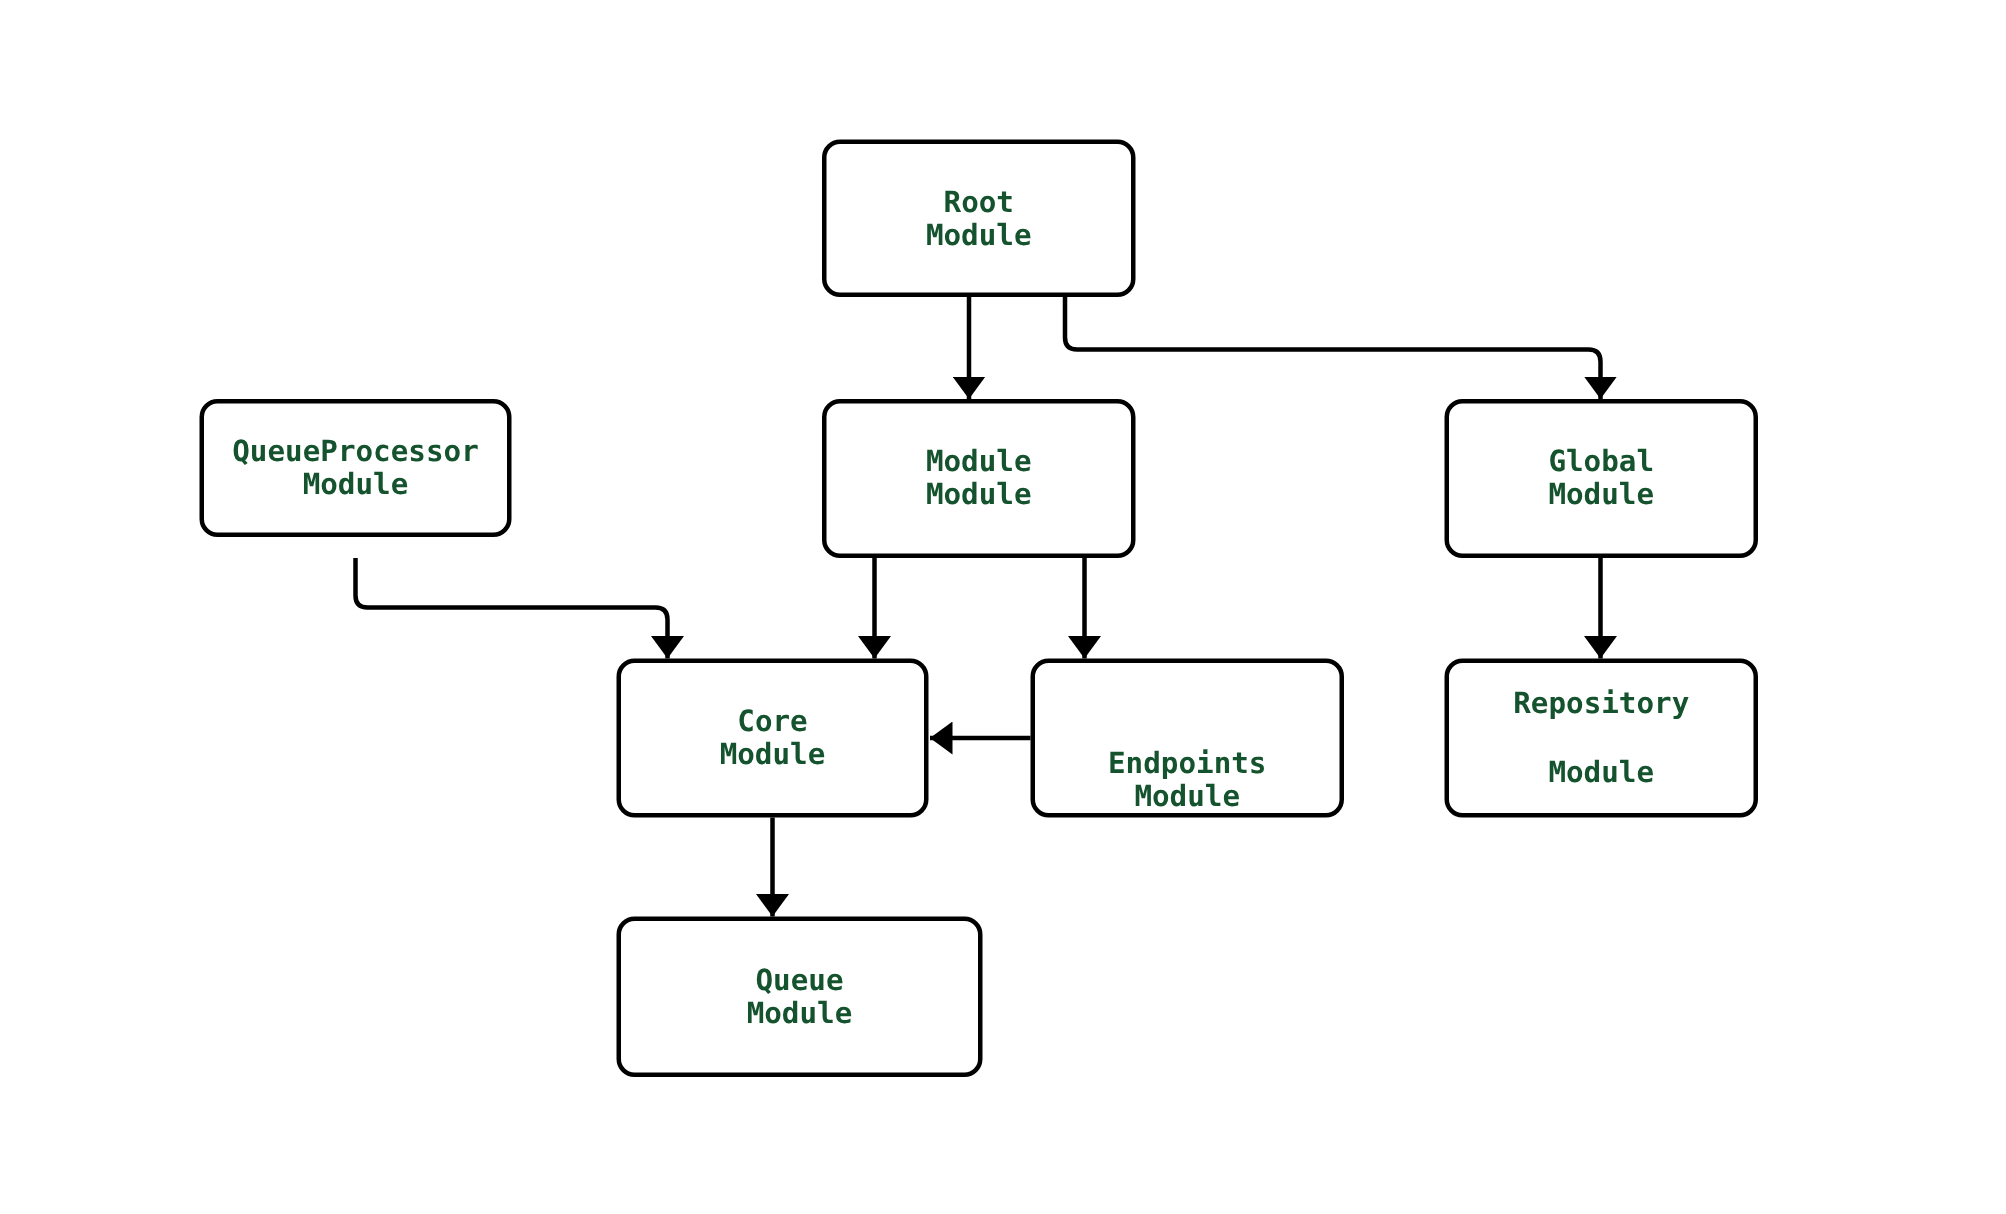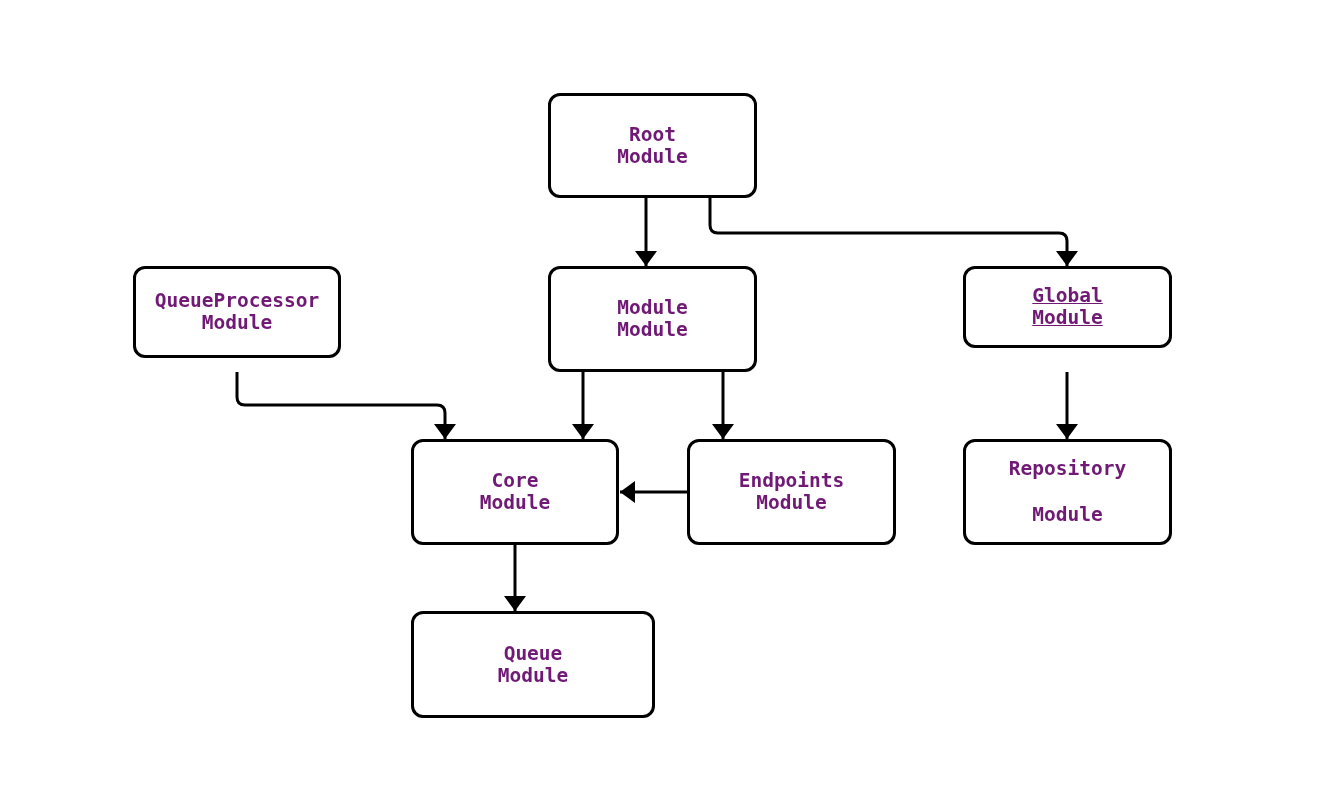--- a/index.html
+++ b/index.html
@@ -34,21 +34,21 @@
     border: 3px solid #000000;
     border-radius: 12px;
     display: flex;
     flex-direction: column;
     align-items: center;
     justify-content: center;
     text-align: center;
     font-size: 19.5px;
     font-weight: bold;
     line-height: 22px;
-    color: #701a75;
+    color: #14532d;
   }
   .node span {
     display: block;
     white-space: nowrap;
   }
 </style>
 </head>
 <body>
 
 <div class="canvas">
@@ -78,31 +78,31 @@
   <div class="node" style="left:133px; top:266px; width:208px; height:92px;">
     <span>QueueProcessor</span>
     <span>Module</span>
   </div>
 
   <div class="node" style="left:548px; top:266px; width:209px; height:106px;">
     <span>Module</span>
     <span>Module</span>
   </div>
 
-  <div class="node" style="left:963px; top:266px; width:209px; height:82px;text-decoration:underline;">
+  <div class="node" style="left:963px; top:266px; width:209px; height:106px;">
     <span>Global</span>
     <span>Module</span>
   </div>
 
   <div class="node" style="left:411px; top:439px; width:208px; height:106px;text-align:right;">
     <span>Core</span>
     <span>Module</span>
   </div>
 
-  <div class="node" style="left:687px; top:439px; width:209px; height:106px;">
+  <div class="node" style="left:687px; top:439px; width:209px; height:106px;justify-content:flex-end;">
     <span>Endpoints</span>
     <span>Module</span>
   </div>
 
   <div class="node" style="left:963px; top:439px; width:209px; height:106px;gap:24px;">
     <span>Repository</span>
     <span>Module</span>
   </div>
 
   <div class="node" style="left:411px; top:611px; width:244px; height:107px;">

